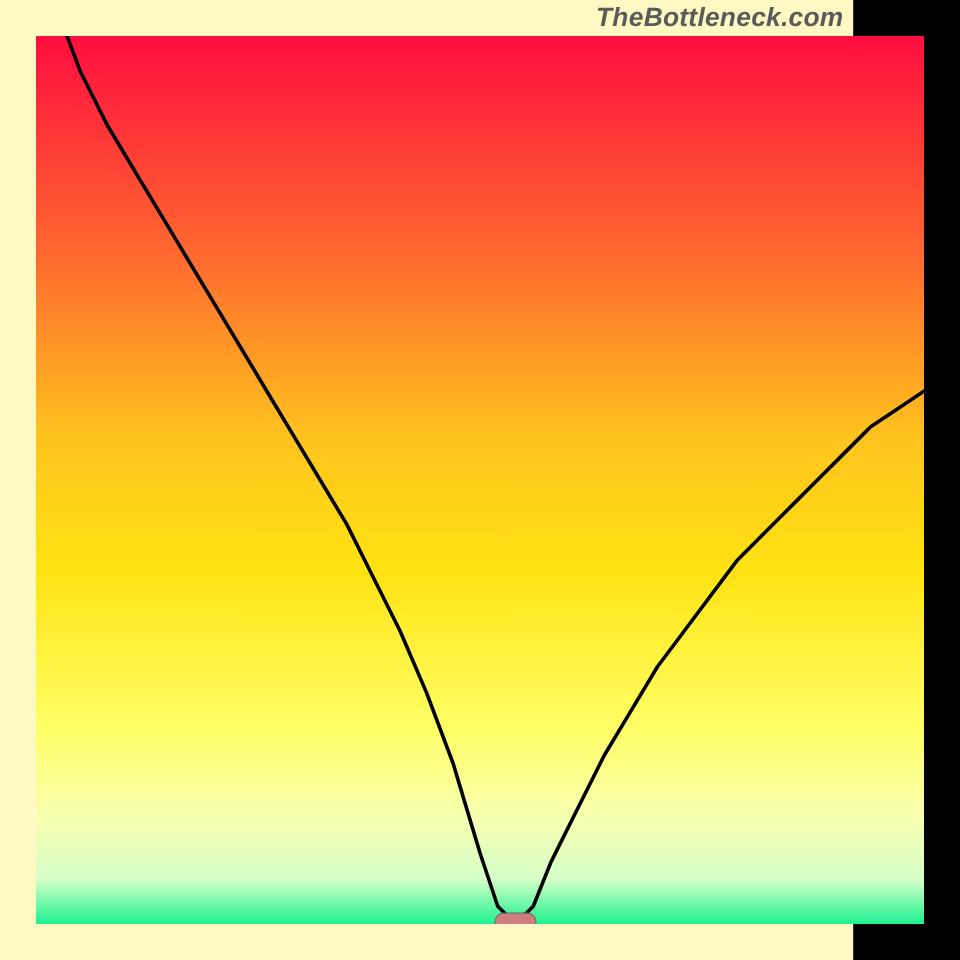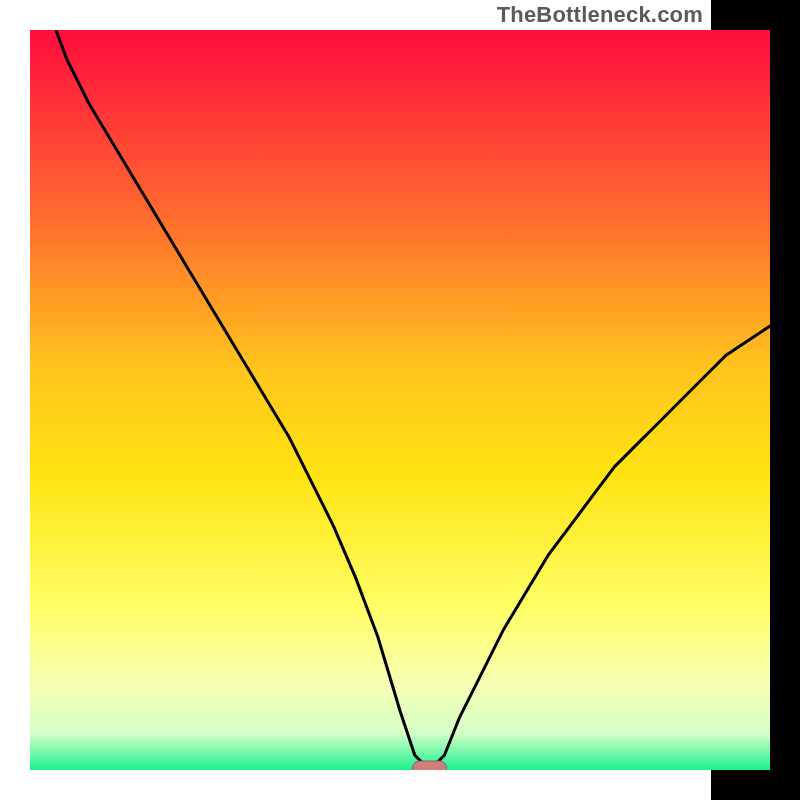--- a/index.html
+++ b/index.html
@@ -8,21 +8,22 @@
     width: 800px;
     height: 800px;
     overflow: hidden;
     font-family: Arial, Helvetica, sans-serif;
     background: #000;
   }
   .frame {
     position: relative;
     width: 711px;
     height: 800px;
-    background: #ffffff;
+    background: #fef9c3;
+    font-style: italic;
   }
   .watermark {
     position: absolute;
     top: 2px;
     right: 8px;
     font-size: 22px;
     font-weight: 600;
     color: #5a5a5a;
     letter-spacing: 0.2px;
   }

